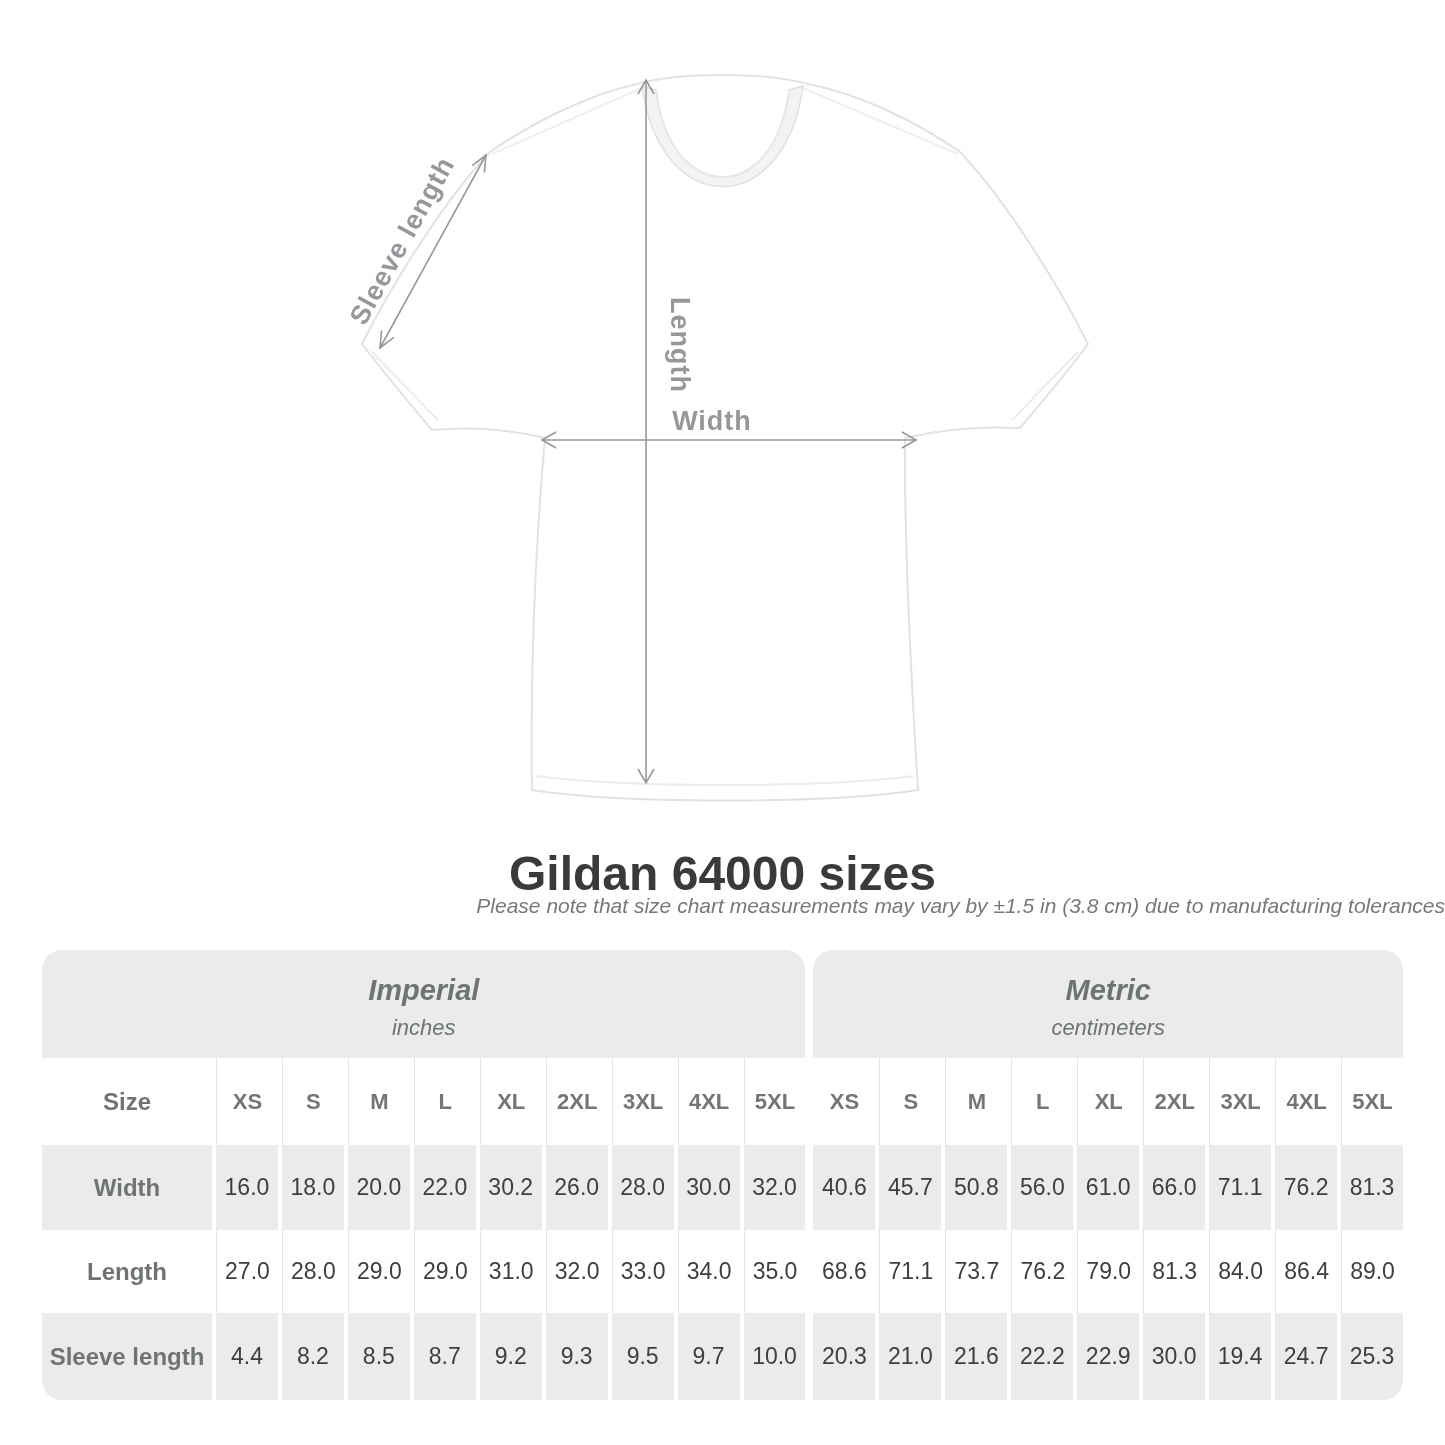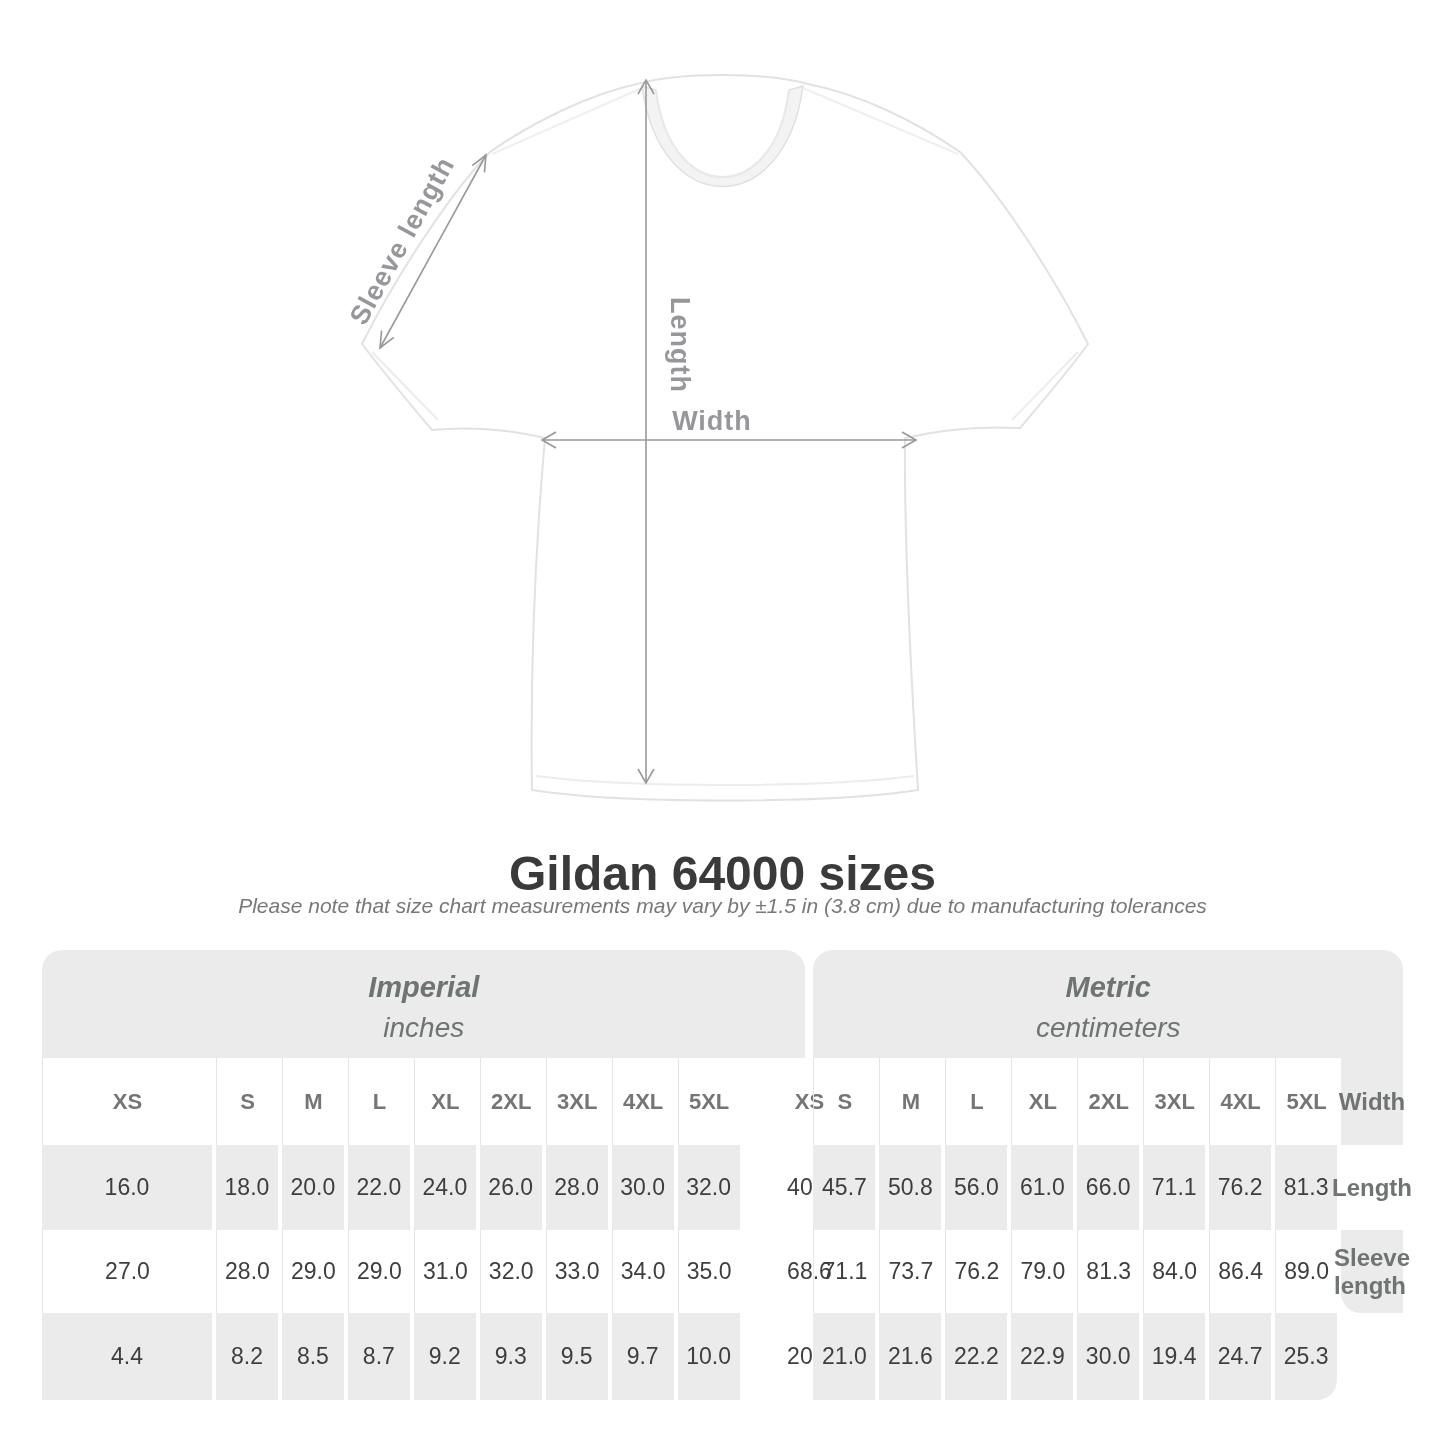--- a/index.html
+++ b/index.html
@@ -9,37 +9,37 @@
 
   
   .shirt-wrap { position:absolute; left:340px; top:60px; width:770px; height:760px; }
   .shirt-wrap svg { display:block; width:100%; height:100%; }
   .ann-line { stroke:#98989b; stroke-width:1.6; fill:none; }
   .ann-text { fill:#97979b; font-weight:bold; font-size:27px; letter-spacing:1px; }
 
   
   .chart-title { position:absolute; left:0; top:846px; width:1445px; text-align:center;
                  font-size:48px; font-weight:bold; color:#3a3a3a; }
-  .chart-note  { position:absolute; left:0; top:894px; width:1445px; text-align:center;
+  .chart-note  { position:absolute; left:0; top:894px; width:1445px; text-align:right;
                  font-size:21px; font-style:italic; color:#787878; }
 
   
   .size-table { position:absolute; left:42px; top:950px; width:1361px; height:450px;
                 display:grid;
                 grid-template-columns:170px repeat(9,1fr) 0px repeat(9,1fr);
                 grid-template-rows:108px 87px 85px 83px 87px;
                 column-gap:4px; }
   .size-table > div, .size-table > i { display:flex; align-items:center; justify-content:center; min-width:0; }
   .sp { width:0; padding:0; }
 
   .band { background:#ebebeb; flex-direction:column; border-radius:20px 20px 0 0; padding-top:6px; }
   .span10 { grid-column:span 10; }
   .span9  { grid-column:span 9; }
   .band-name { font-size:29px; font-weight:bold; font-style:italic; color:#6e7473; }
-  .band-unit { font-size:28px; font-style:italic; color:#6e7473; margin-top:8px; }
+  .band-unit { font-size:22px; font-style:italic; color:#6e7473; margin-top:8px; }
 
   .g   { background:#ebebeb; }                 
   .vline { border-left:1px solid #e5e5e5; }    
   .rowlab   { font-weight:bold; color:#6f7473; font-size:24px; }
   .sizehead { font-weight:bold; color:#757575; font-size:22px; }
   .val      { color:#3e3e3e; font-size:23px; }
   .bl { border-radius:0 0 0 20px; }
   .br { border-radius:0 0 20px 0; }
 </style>
 </head>
@@ -101,20 +101,21 @@
   <div class="band span10">
     <div class="band-name">Imperial</div>
     <div class="band-unit">inches</div>
   </div>
   <i class="sp"></i>
   <div class="band span9">
     <div class="band-name">Metric</div>
     <div class="band-unit">centimeters</div>
   </div>
 
+  <div class="rowlab">Size</div>
   <div class="sizehead vline">XS</div>
   <div class="sizehead vline">S</div>
   <div class="sizehead vline">M</div>
   <div class="sizehead vline">L</div>
   <div class="sizehead vline">XL</div>
   <div class="sizehead vline">2XL</div>
   <div class="sizehead vline">3XL</div>
   <div class="sizehead vline">4XL</div>
   <div class="sizehead vline">5XL</div>
   <i class="sp"></i>
@@ -126,21 +127,21 @@
   <div class="sizehead vline">2XL</div>
   <div class="sizehead vline">3XL</div>
   <div class="sizehead vline">4XL</div>
   <div class="sizehead vline">5XL</div>
 
   <div class="rowlab g">Width</div>
   <div class="val g">16.0</div>
   <div class="val g">18.0</div>
   <div class="val g">20.0</div>
   <div class="val g">22.0</div>
-  <div class="val g">24.0</div>
+  <div class="val g">30.2</div>
   <div class="val g">26.0</div>
   <div class="val g">28.0</div>
   <div class="val g">30.0</div>
   <div class="val g">32.0</div>
   <i class="sp"></i>
   <div class="val g">40.6</div>
   <div class="val g">45.7</div>
   <div class="val g">50.8</div>
   <div class="val g">56.0</div>
   <div class="val g">61.0</div>

